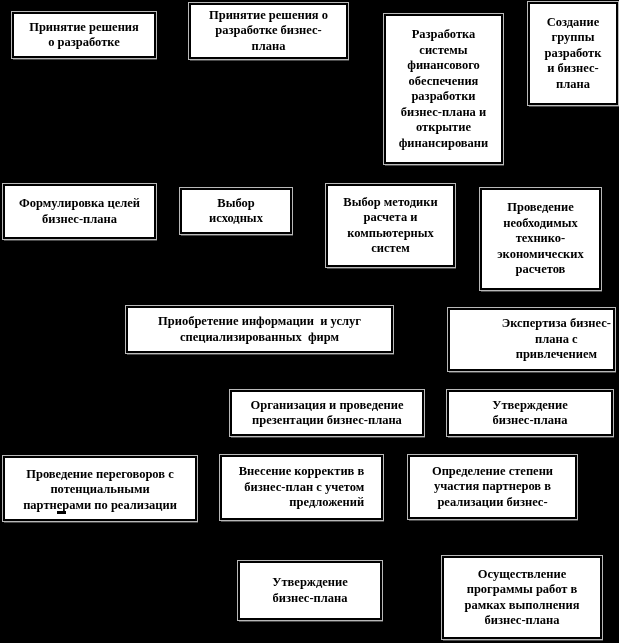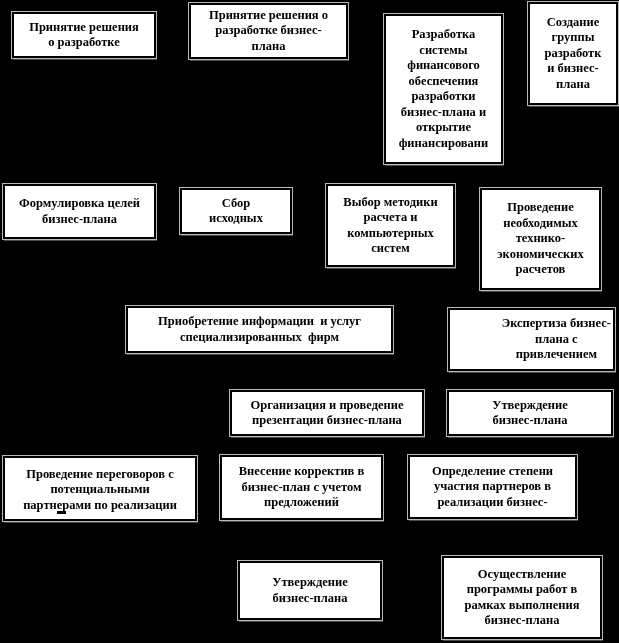--- a/index.html
+++ b/index.html
@@ -89,21 +89,21 @@
 группы
 разработк
 и бизнес-
 плана</span>
     </div>
     <div class="box" style="left: 3px; top: 184px; width: 153px; height: 55px;">
       <span class="label">Формулировка целей
 бизнес-плана</span>
     </div>
     <div class="box" style="left: 180px; top: 188px; width: 112px; height: 46px;">
-      <span class="label">Сбор
+      <span class="label">Выбор
 исходных</span>
     </div>
     <div class="box" style="left: 326px; top: 184px; width: 129px; height: 83px;">
       <span class="label">Выбор методики
 расчета и
 компьютерных
 систем</span>
     </div>
     <div class="box" style="left: 480px; top: 188px; width: 121px; height: 102px;">
       <span class="label">Проведение
@@ -128,21 +128,21 @@
     <div class="box" style="left: 447px; top: 390px; width: 166px; height: 46px;">
       <span class="label">Утверждение
 бизнес-плана</span>
     </div>
     <div class="box top-align" style="left: 3px; top: 456px; width: 194px; height: 65px;">
       <span class="label">Проведение переговоров с
 потенциальными
 партнерами по реализации</span>
       <div class="clip-mark"></div>
     </div>
-    <div class="box" style="left: 220px; top: 455px; width: 163px; height: 65px;">
+    <div class="box" style="left: 220px; top: 455px; width: 163px; height: 65px; text-align: right;">
       <span class="label">Внесение корректив в
 бизнес-план с учетом
 предложений</span>
     </div>
     <div class="box" style="left: 408px; top: 455px; width: 169px; height: 64px;">
       <span class="label">Определение степени
 участия партнеров в
 реализации бизнес-</span>
     </div>
     <div class="box" style="left: 238px; top: 561px; width: 144px; height: 59px;">

